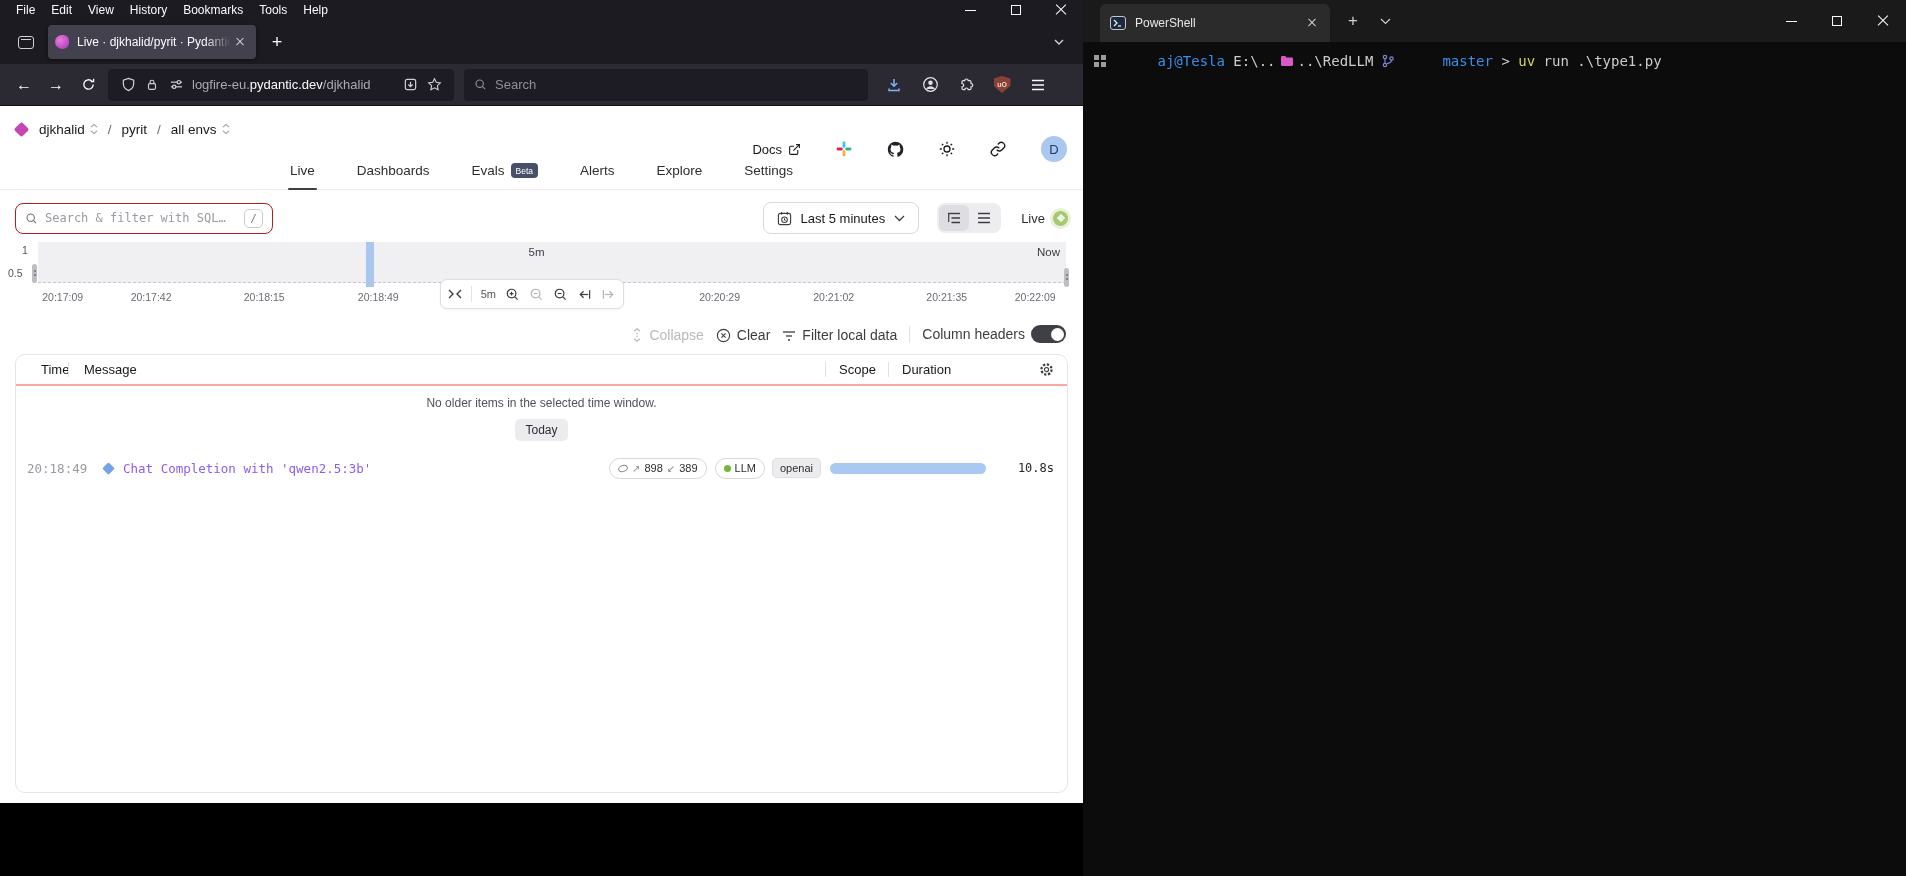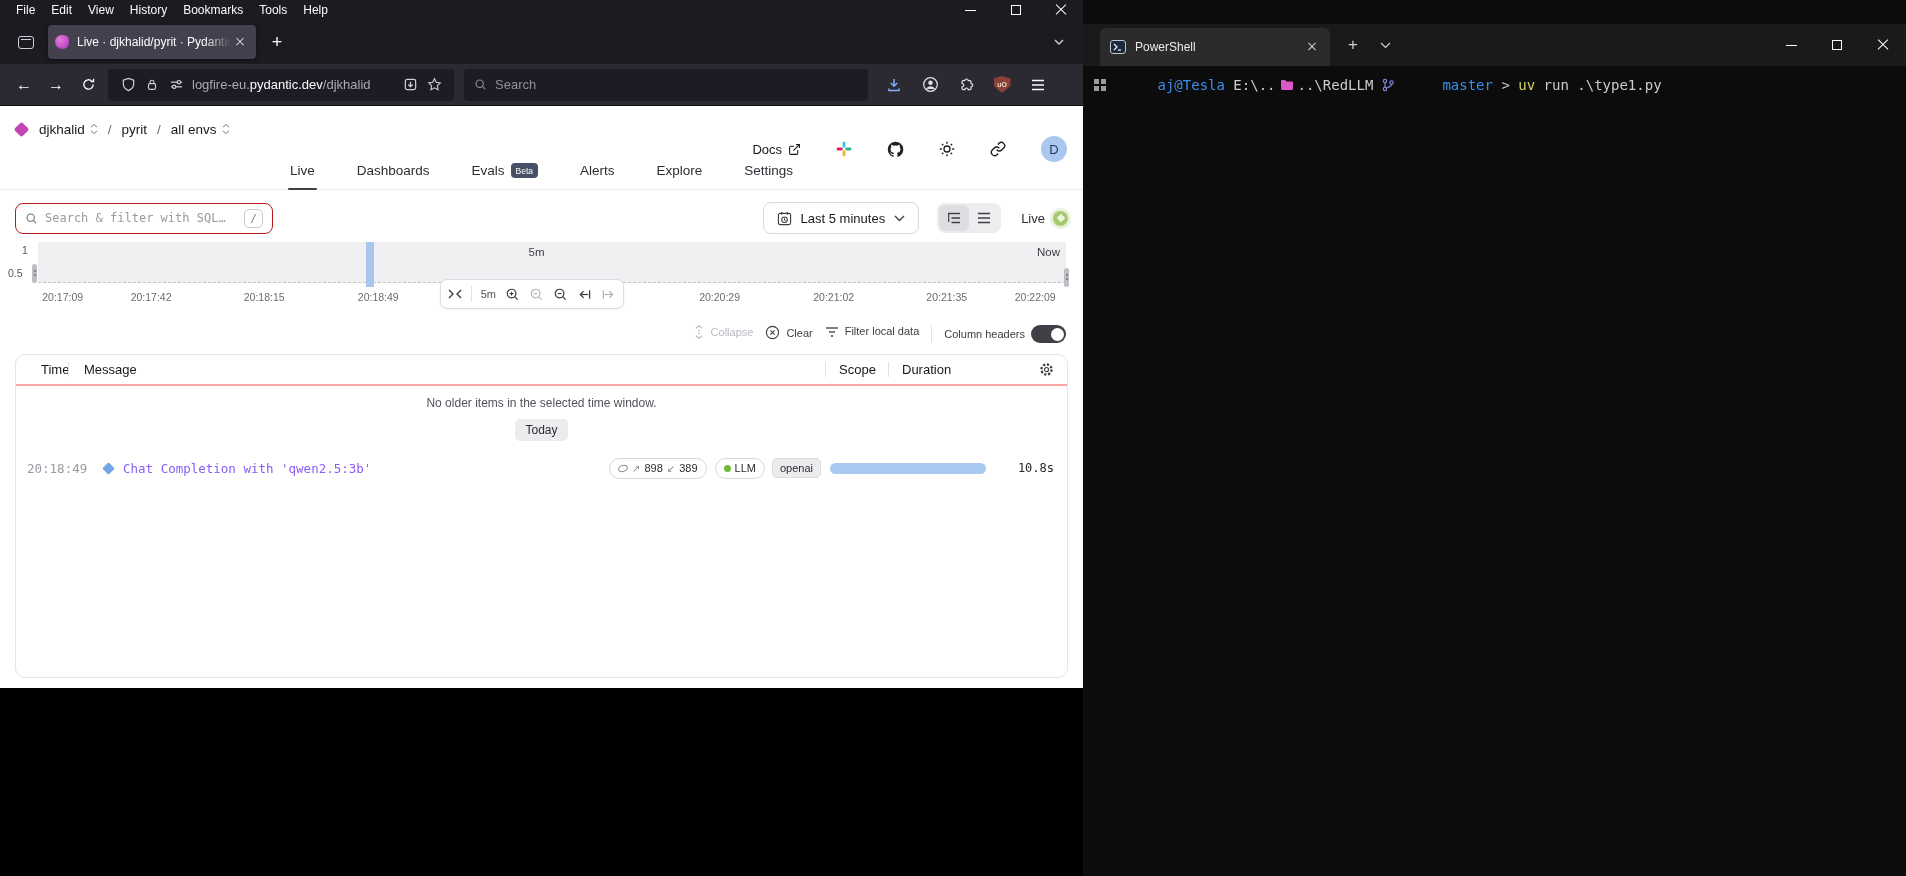--- a/index.html
+++ b/index.html
@@ -1,21 +1,21 @@
 <!DOCTYPE html>
 <html><head>
 <meta charset="utf-8">
 <style>
   * { margin:0; padding:0; box-sizing:border-box; }
   html,body { width:1906px; height:876px; overflow:hidden; }
   body { font-family:"Liberation Sans", sans-serif; background:#000; }
   .screen { display:flex; width:1906px; height:876px; }
 
   
-  .browser { width:1083px; height:688px; display:flex; flex-direction:column; background:#fff; }
+  .browser { width:1083px; height:803px; display:flex; flex-direction:column; background:#fff; }
 
   .menubar { height:20px; background:#1c1b22; display:flex; align-items:center; padding-left:8px; color:#fbfbfe; font-size:12px; flex:none; }
   .menu-item { padding:1px 8px; }
   .win-controls { margin-left:auto; display:flex; height:100%; }
   .win-btn { width:45px; display:flex; align-items:center; justify-content:center; }
   .ic-min { width:11px; height:1px; background:#fbfbfe; }
   .ic-max { width:10px; height:10px; border:1px solid #fbfbfe; }
   .ic-close-w { position:relative; width:12px; height:12px; }
   .ic-close-w:before,.ic-close-w:after { content:""; position:absolute; left:-1px; top:5px; width:14px; height:1.2px; background:#fbfbfe; }
   .ic-close-w:before { transform:rotate(45deg); } .ic-close-w:after { transform:rotate(-45deg); }
@@ -85,21 +85,21 @@
   .tl-now { position:absolute; right:6px; top:4px; font-size:11.5px; color:#3c3c43; }
   .tl-bar { position:absolute; left:31.9%; top:0; width:8px; height:45px; background:#a9c6ee; }
   .tl-rhandle { position:absolute; right:-3px; top:26px; width:5px; height:19px; background:#bdbdc4; border-radius:3px; }
   .tl-ticks { position:absolute; left:38px; right:17px; top:51px; height:14px; }
   .tl-tick { position:absolute; transform:translateX(-50%); font-size:10.5px; color:#6b6b74; white-space:nowrap; }
   .tl-controls { position:absolute; left:40.6%; top:39px; height:30px; background:#fff; border:1px solid #dcdce1; border-radius:7px; display:flex; align-items:center; padding:0 7px; gap:9px; box-shadow:0 1px 3px rgba(0,0,0,.05); z-index:3; }
   .tlc-sep { width:1px; height:16px; background:#e3e3e8; }
   .tlc-5m { font-size:11px; color:#55555c; }
   .dim { opacity:.38; }
 
-  .lf-actions { display:flex; align-items:flex-start; justify-content:flex-end; gap:12px; padding:9px 17px 7px; font-size:11px; color:#3c3c43; flex:none; }
+  .lf-actions { display:flex; align-items:flex-end; justify-content:flex-end; gap:12px; padding:9px 17px 7px; font-size:14px; color:#3c3c43; flex:none; }
   .act { display:flex; align-items:center; gap:6px; }
   .act.disabled { color:#b9b9c0; }
   .act-sep { width:1px; height:17px; background:#e0e0e5; }
   .toggle { width:35px; height:18px; border-radius:10px; background:#3f3f46; position:relative; }
   .toggle:after { content:""; position:absolute; right:2.5px; top:2.5px; width:13px; height:13px; border-radius:50%; background:#fff; }
 
   .lf-table { margin:4px 15px 10px; border:1px solid #e4e4e9; border-radius:10px; flex:1; display:flex; flex-direction:column; overflow:hidden; }
   .thead { display:flex; align-items:center; height:31px; border-bottom:2px solid #fca5a5; font-size:13px; color:#18181b; flex:none; }
   .th-time { width:52px; padding-left:25px; flex:none; }
   .th-sep { width:1px; height:15px; background:#e0e0e5; flex:none; }
@@ -120,21 +120,21 @@
   .coin { width:10px; height:7px; border:1.3px solid #85858d; border-radius:50%; transform:rotate(-18deg); }
   .tok-arrow { color:#85858d; font-size:10px; }
   .llm-dot { width:7px; height:7px; border-radius:50%; background:#74b53c; }
   .otel-tag { margin-left:7px; background:#ececef; border:1px solid #dcdce1; border-radius:5px; height:20px; display:flex; align-items:center; padding:0 7px; font-family:"Liberation Sans",sans-serif; font-size:11px; color:#2d2d33; }
   .dur-bar { margin-left:9px; width:156px; height:11px; border-radius:6px; background:#a9c9f0; }
   .tr-dur { width:81px; text-align:right; padding-right:13px; color:#26262c; font-size:12px; }
   .gap8 { margin-left:8px; }
 
   
   .terminal { width:823px; height:876px; background:#0c0c0c; display:flex; flex-direction:column; }
-  .term-titlebar { height:42px; background:#1a1a1a; display:flex; align-items:stretch; flex:none;margin-top:24px; }
+  .term-titlebar { height:42px; background:#1a1a1a; display:flex; align-items:stretch; flex:none; }
   .term-tab { margin:4px 0 0 17px; width:230px; background:#2b2b2b; border-radius:6px 6px 0 0; display:flex; align-items:center; padding:0 10px; gap:9px; }
   .ps-ic { width:16px; height:14px; border:1px solid #bfc6cf; border-radius:3px; background:#1b2a3a; display:flex; align-items:center; justify-content:flex-start; padding-left:2px; flex:none; }
   .term-tab-title { color:#e8e8e8; font-size:12px; flex:1; }
   .term-x { width:16px; height:16px; position:relative; flex:none; }
   .term-x:before,.term-x:after { content:""; position:absolute; left:3px; top:7.4px; width:10px; height:1.1px; background:#cfcfcf; }
   .term-x:before { transform:rotate(45deg); } .term-x:after { transform:rotate(-45deg); }
   .term-new { width:34px; display:flex; align-items:center; justify-content:center; color:#cfcfcf; font-size:17px; font-weight:300; margin-left:6px; }
   .term-dd { width:30px; display:flex; align-items:center; justify-content:center; }
   .term-controls { margin-left:auto; display:flex; }
   .term-wbtn { width:46px; display:flex; align-items:center; justify-content:center; }

